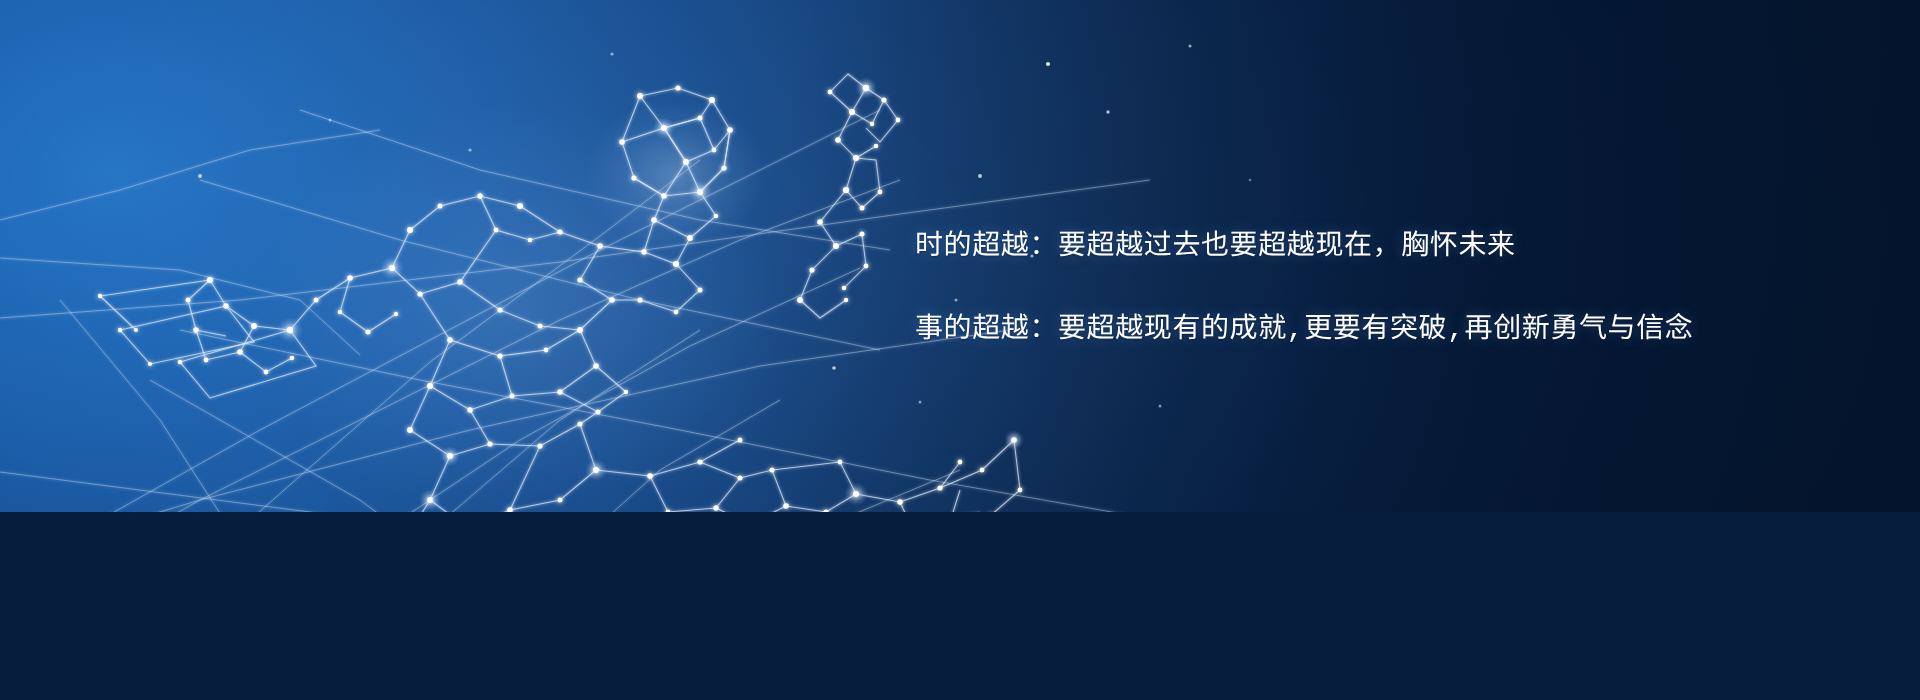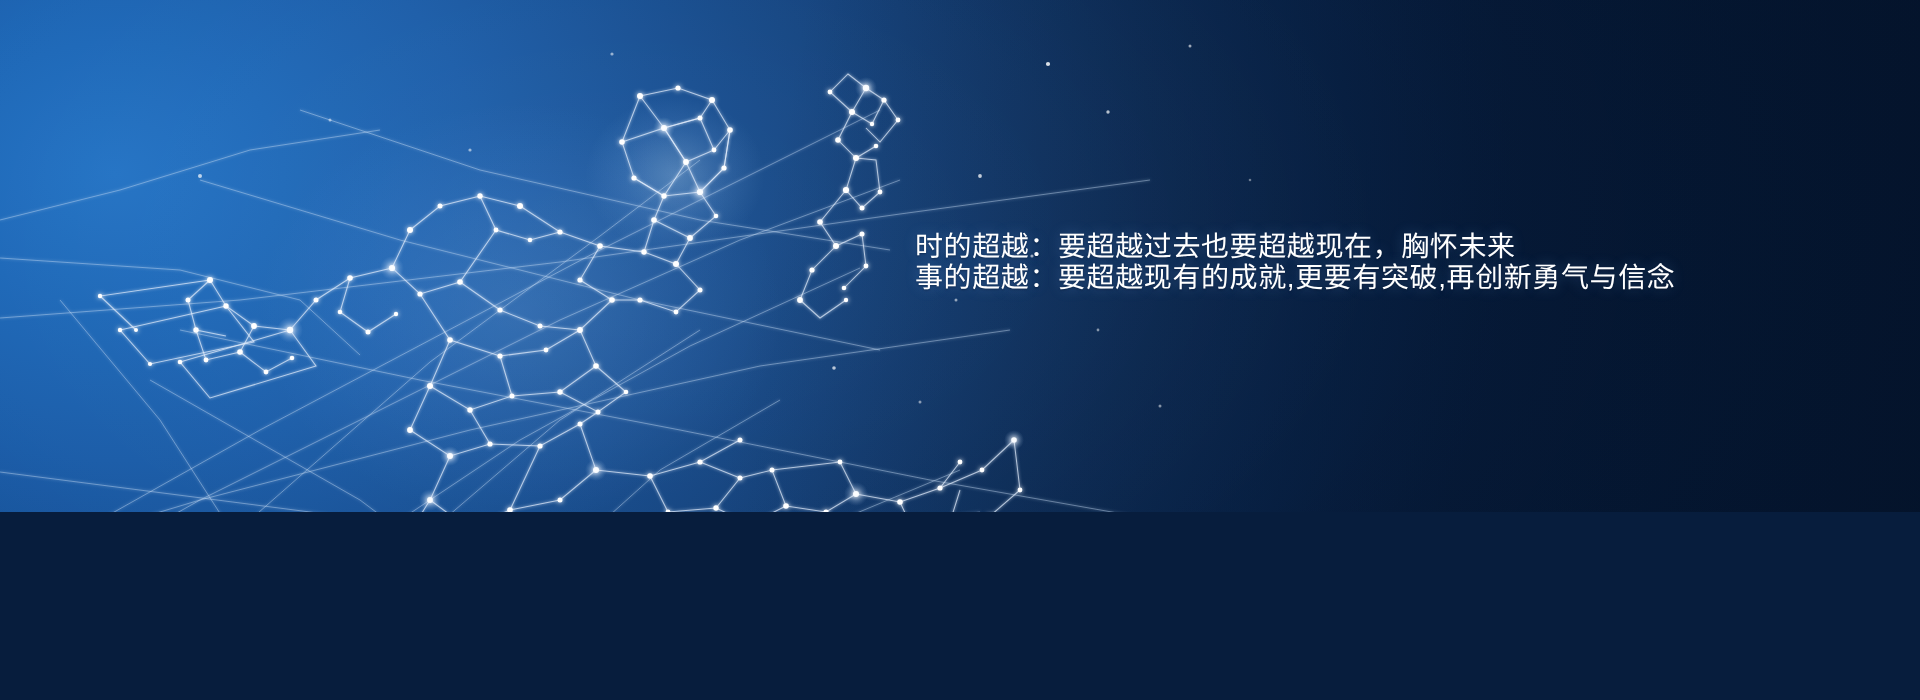--- a/index.html
+++ b/index.html
@@ -11,20 +11,21 @@
   body {
     font-family: "Liberation Sans", "DejaVu Sans", sans-serif;
   }
 
   #banner {
     position: relative;
     width: 1920px;
     height: 512px;
     overflow: hidden;
     background: #0a2a55;
+    font-family: Liberation Mono, monospace;
   }
 
   
   .bg-base {
     position: absolute;
     inset: 0;
     background:
       radial-gradient(ellipse 1400px 1100px at 6% 34%,
           #2272c4 0%,
           #1d68b8 12%,
@@ -97,21 +98,21 @@
   }
   .slogan-line {
     color: #ffffff;
     font-size: 28px;
     line-height: 1.1;
     letter-spacing: 0.6px;
     font-weight: 400;
     white-space: nowrap;
     text-shadow: 0 0 14px rgba(120,180,255,0.30), 0 1px 2px rgba(0,12,32,0.45);
   }
-  .slogan-line + .slogan-line { }
+  .slogan-line + .slogan-line { margin-top: 52px; }
 </style>
 </head>
 <body>
 
 <div id="banner">
 
   <div class="bg-base"></div>
   <div class="bg-dark-right"></div>
 
   <div class="glow-soft"></div>

